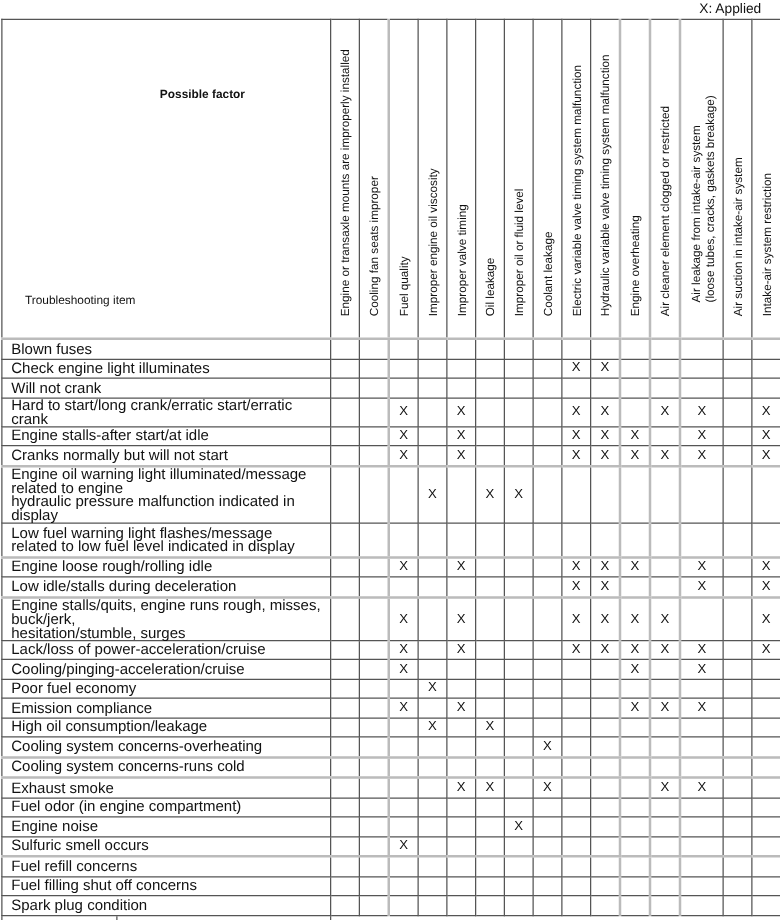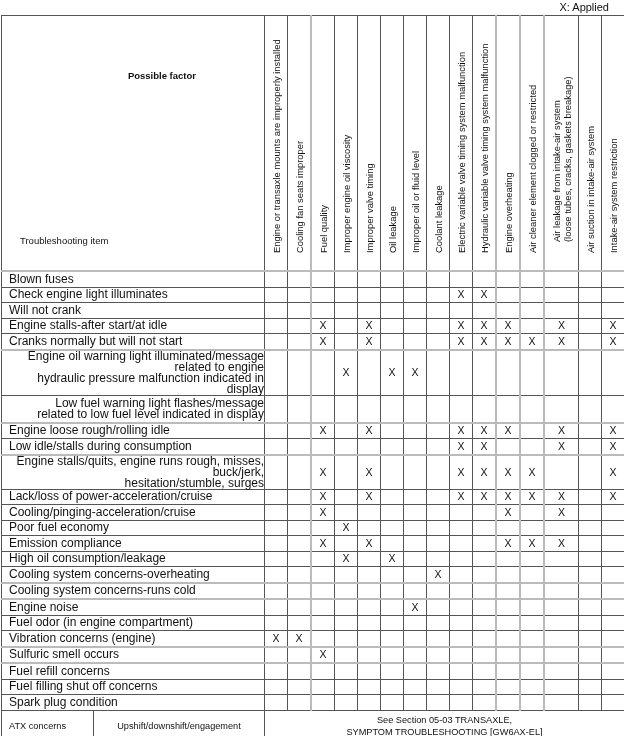--- a/index.html
+++ b/index.html
@@ -12,21 +12,21 @@
   th.corner { height:254px; width:262px; position:relative; vertical-align:top; text-align:left; }
   .possible { position:absolute; right:68px; top:10px; font-weight:bold; font-size:9.5px;margin-top:44px; }
   .tsitem { position:absolute; left:18px; bottom:24px; font-weight:normal; font-size:9.5px; }
   th.colh { width:22px; height:254px; position:relative; vertical-align:bottom; }
   th.colh.wide { width:33px; }
   .vt { position:absolute; left:50%; bottom:6px; transform-origin:0 0;
         transform:rotate(-90deg) translate(0,-50%); white-space:nowrap; font-size:9.4px; line-height:11px;
         text-align:left; }
   .vt.two { white-space:pre; }
   td.item { padding-left:7px; height:14.5px; line-height:11px; font-size:12px; white-space:pre-line; }
-  td.item.tall { height:26px;text-align:right; }
+  td.item.tall { height:26px; }
   td.mark { text-align:center; font-size:10.5px; line-height:11px; }
   tr.sep-gray td, tr.sep-gray th { border-bottom:2.5px solid #bbb; }
   td.gv, th.gv { border-left:2.5px solid #bbb; }
   td.atx-a { height:30px; padding-left:7px; width:auto; }
   td.atx-c { text-align:center; line-height:12px; font-size:9.2px; }
 </style>
 </head>
 <body>
 
 <div class="legend">X: Applied</div>
@@ -135,20 +135,38 @@
         <td class="mark"></td>
         <td class="mark"></td>
         <td class="mark"></td>
         <td class="mark gv"></td>
         <td class="mark gv"></td>
         <td class="mark gv"></td>
         <td class="mark"></td>
         <td class="mark"></td>
       </tr>
       <tr>
+        <td class="item">Hard to start/long crank/erratic start/erratic crank</td>
+        <td class="mark"></td>
+        <td class="mark"></td>
+        <td class="mark gv">X</td>
+        <td class="mark"></td>
+        <td class="mark">X</td>
+        <td class="mark"></td>
+        <td class="mark"></td>
+        <td class="mark"></td>
+        <td class="mark">X</td>
+        <td class="mark">X</td>
+        <td class="mark gv"></td>
+        <td class="mark gv">X</td>
+        <td class="mark gv">X</td>
+        <td class="mark"></td>
+        <td class="mark">X</td>
+      </tr>
+      <tr>
         <td class="item">Engine stalls-after start/at idle</td>
         <td class="mark"></td>
         <td class="mark"></td>
         <td class="mark gv">X</td>
         <td class="mark"></td>
         <td class="mark">X</td>
         <td class="mark"></td>
         <td class="mark"></td>
         <td class="mark"></td>
         <td class="mark">X</td>
@@ -227,21 +245,21 @@
         <td class="mark"></td>
         <td class="mark">X</td>
         <td class="mark">X</td>
         <td class="mark gv">X</td>
         <td class="mark gv"></td>
         <td class="mark gv">X</td>
         <td class="mark"></td>
         <td class="mark">X</td>
       </tr>
       <tr class="sep-gray">
-        <td class="item">Low idle/stalls during consumption</td>
+        <td class="item">Low idle/stalls during deceleration</td>
         <td class="mark"></td>
         <td class="mark"></td>
         <td class="mark gv"></td>
         <td class="mark"></td>
         <td class="mark"></td>
         <td class="mark"></td>
         <td class="mark"></td>
         <td class="mark"></td>
         <td class="mark">X</td>
         <td class="mark">X</td>
@@ -390,64 +408,64 @@
         <td class="mark"></td>
         <td class="mark"></td>
         <td class="mark"></td>
         <td class="mark gv"></td>
         <td class="mark gv"></td>
         <td class="mark gv"></td>
         <td class="mark"></td>
         <td class="mark"></td>
       </tr>
       <tr>
+        <td class="item">Exhaust smoke</td>
+        <td class="mark"></td>
+        <td class="mark"></td>
+        <td class="mark gv"></td>
+        <td class="mark"></td>
+        <td class="mark">X</td>
+        <td class="mark">X</td>
+        <td class="mark"></td>
+        <td class="mark">X</td>
+        <td class="mark"></td>
+        <td class="mark"></td>
+        <td class="mark gv"></td>
+        <td class="mark gv">X</td>
+        <td class="mark gv">X</td>
+        <td class="mark"></td>
+        <td class="mark"></td>
+      </tr>
+      <tr>
+        <td class="item">Fuel odor (in engine compartment)</td>
+        <td class="mark"></td>
+        <td class="mark"></td>
+        <td class="mark gv"></td>
+        <td class="mark"></td>
+        <td class="mark"></td>
+        <td class="mark"></td>
+        <td class="mark"></td>
+        <td class="mark"></td>
+        <td class="mark"></td>
+        <td class="mark"></td>
+        <td class="mark gv"></td>
+        <td class="mark gv"></td>
+        <td class="mark gv"></td>
+        <td class="mark"></td>
+        <td class="mark"></td>
+      </tr>
+      <tr>
         <td class="item">Engine noise</td>
         <td class="mark"></td>
         <td class="mark"></td>
         <td class="mark gv"></td>
         <td class="mark"></td>
         <td class="mark"></td>
         <td class="mark"></td>
         <td class="mark">X</td>
-        <td class="mark"></td>
-        <td class="mark"></td>
-        <td class="mark"></td>
-        <td class="mark gv"></td>
-        <td class="mark gv"></td>
-        <td class="mark gv"></td>
-        <td class="mark"></td>
-        <td class="mark"></td>
-      </tr>
-      <tr>
-        <td class="item">Fuel odor (in engine compartment)</td>
-        <td class="mark"></td>
-        <td class="mark"></td>
-        <td class="mark gv"></td>
-        <td class="mark"></td>
-        <td class="mark"></td>
-        <td class="mark"></td>
-        <td class="mark"></td>
-        <td class="mark"></td>
-        <td class="mark"></td>
-        <td class="mark"></td>
-        <td class="mark gv"></td>
-        <td class="mark gv"></td>
-        <td class="mark gv"></td>
-        <td class="mark"></td>
-        <td class="mark"></td>
-      </tr>
-      <tr class="sep-gray">
-        <td class="item">Vibration concerns (engine)</td>
-        <td class="mark">X</td>
-        <td class="mark">X</td>
-        <td class="mark gv"></td>
-        <td class="mark"></td>
-        <td class="mark"></td>
-        <td class="mark"></td>
-        <td class="mark"></td>
         <td class="mark"></td>
         <td class="mark"></td>
         <td class="mark"></td>
         <td class="mark gv"></td>
         <td class="mark gv"></td>
         <td class="mark gv"></td>
         <td class="mark"></td>
         <td class="mark"></td>
       </tr>
       <tr class="sep-gray">

